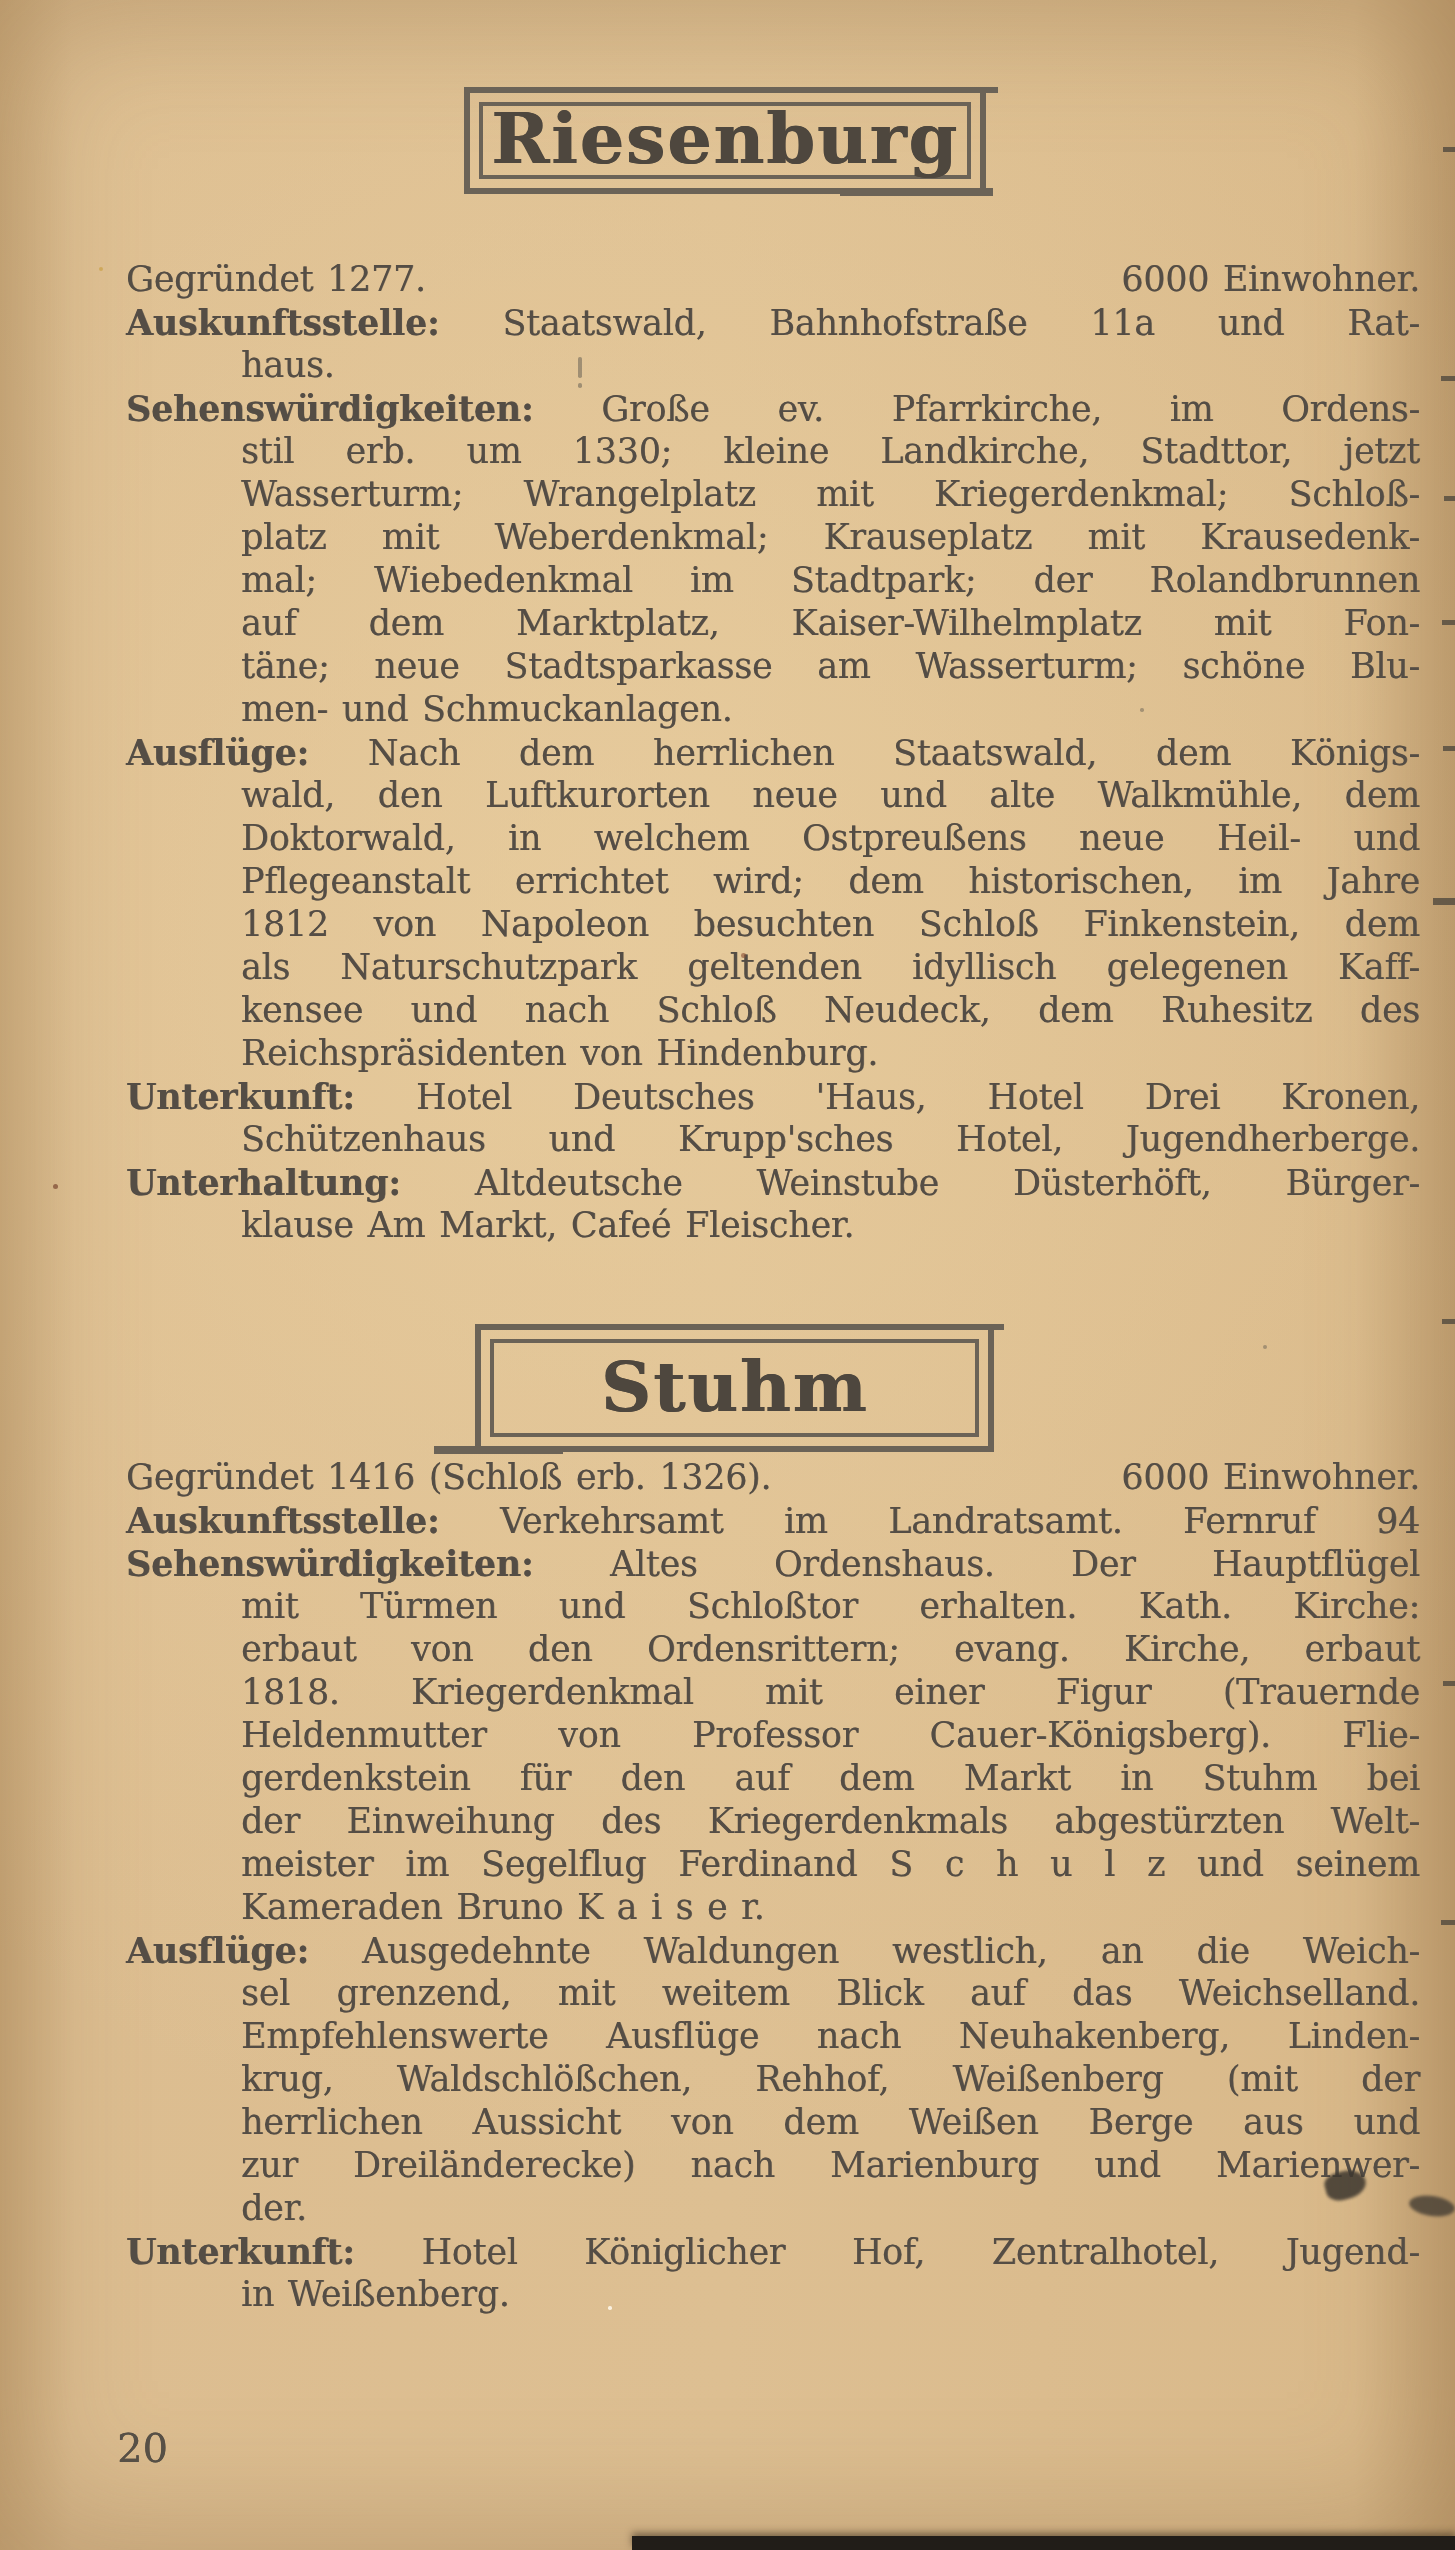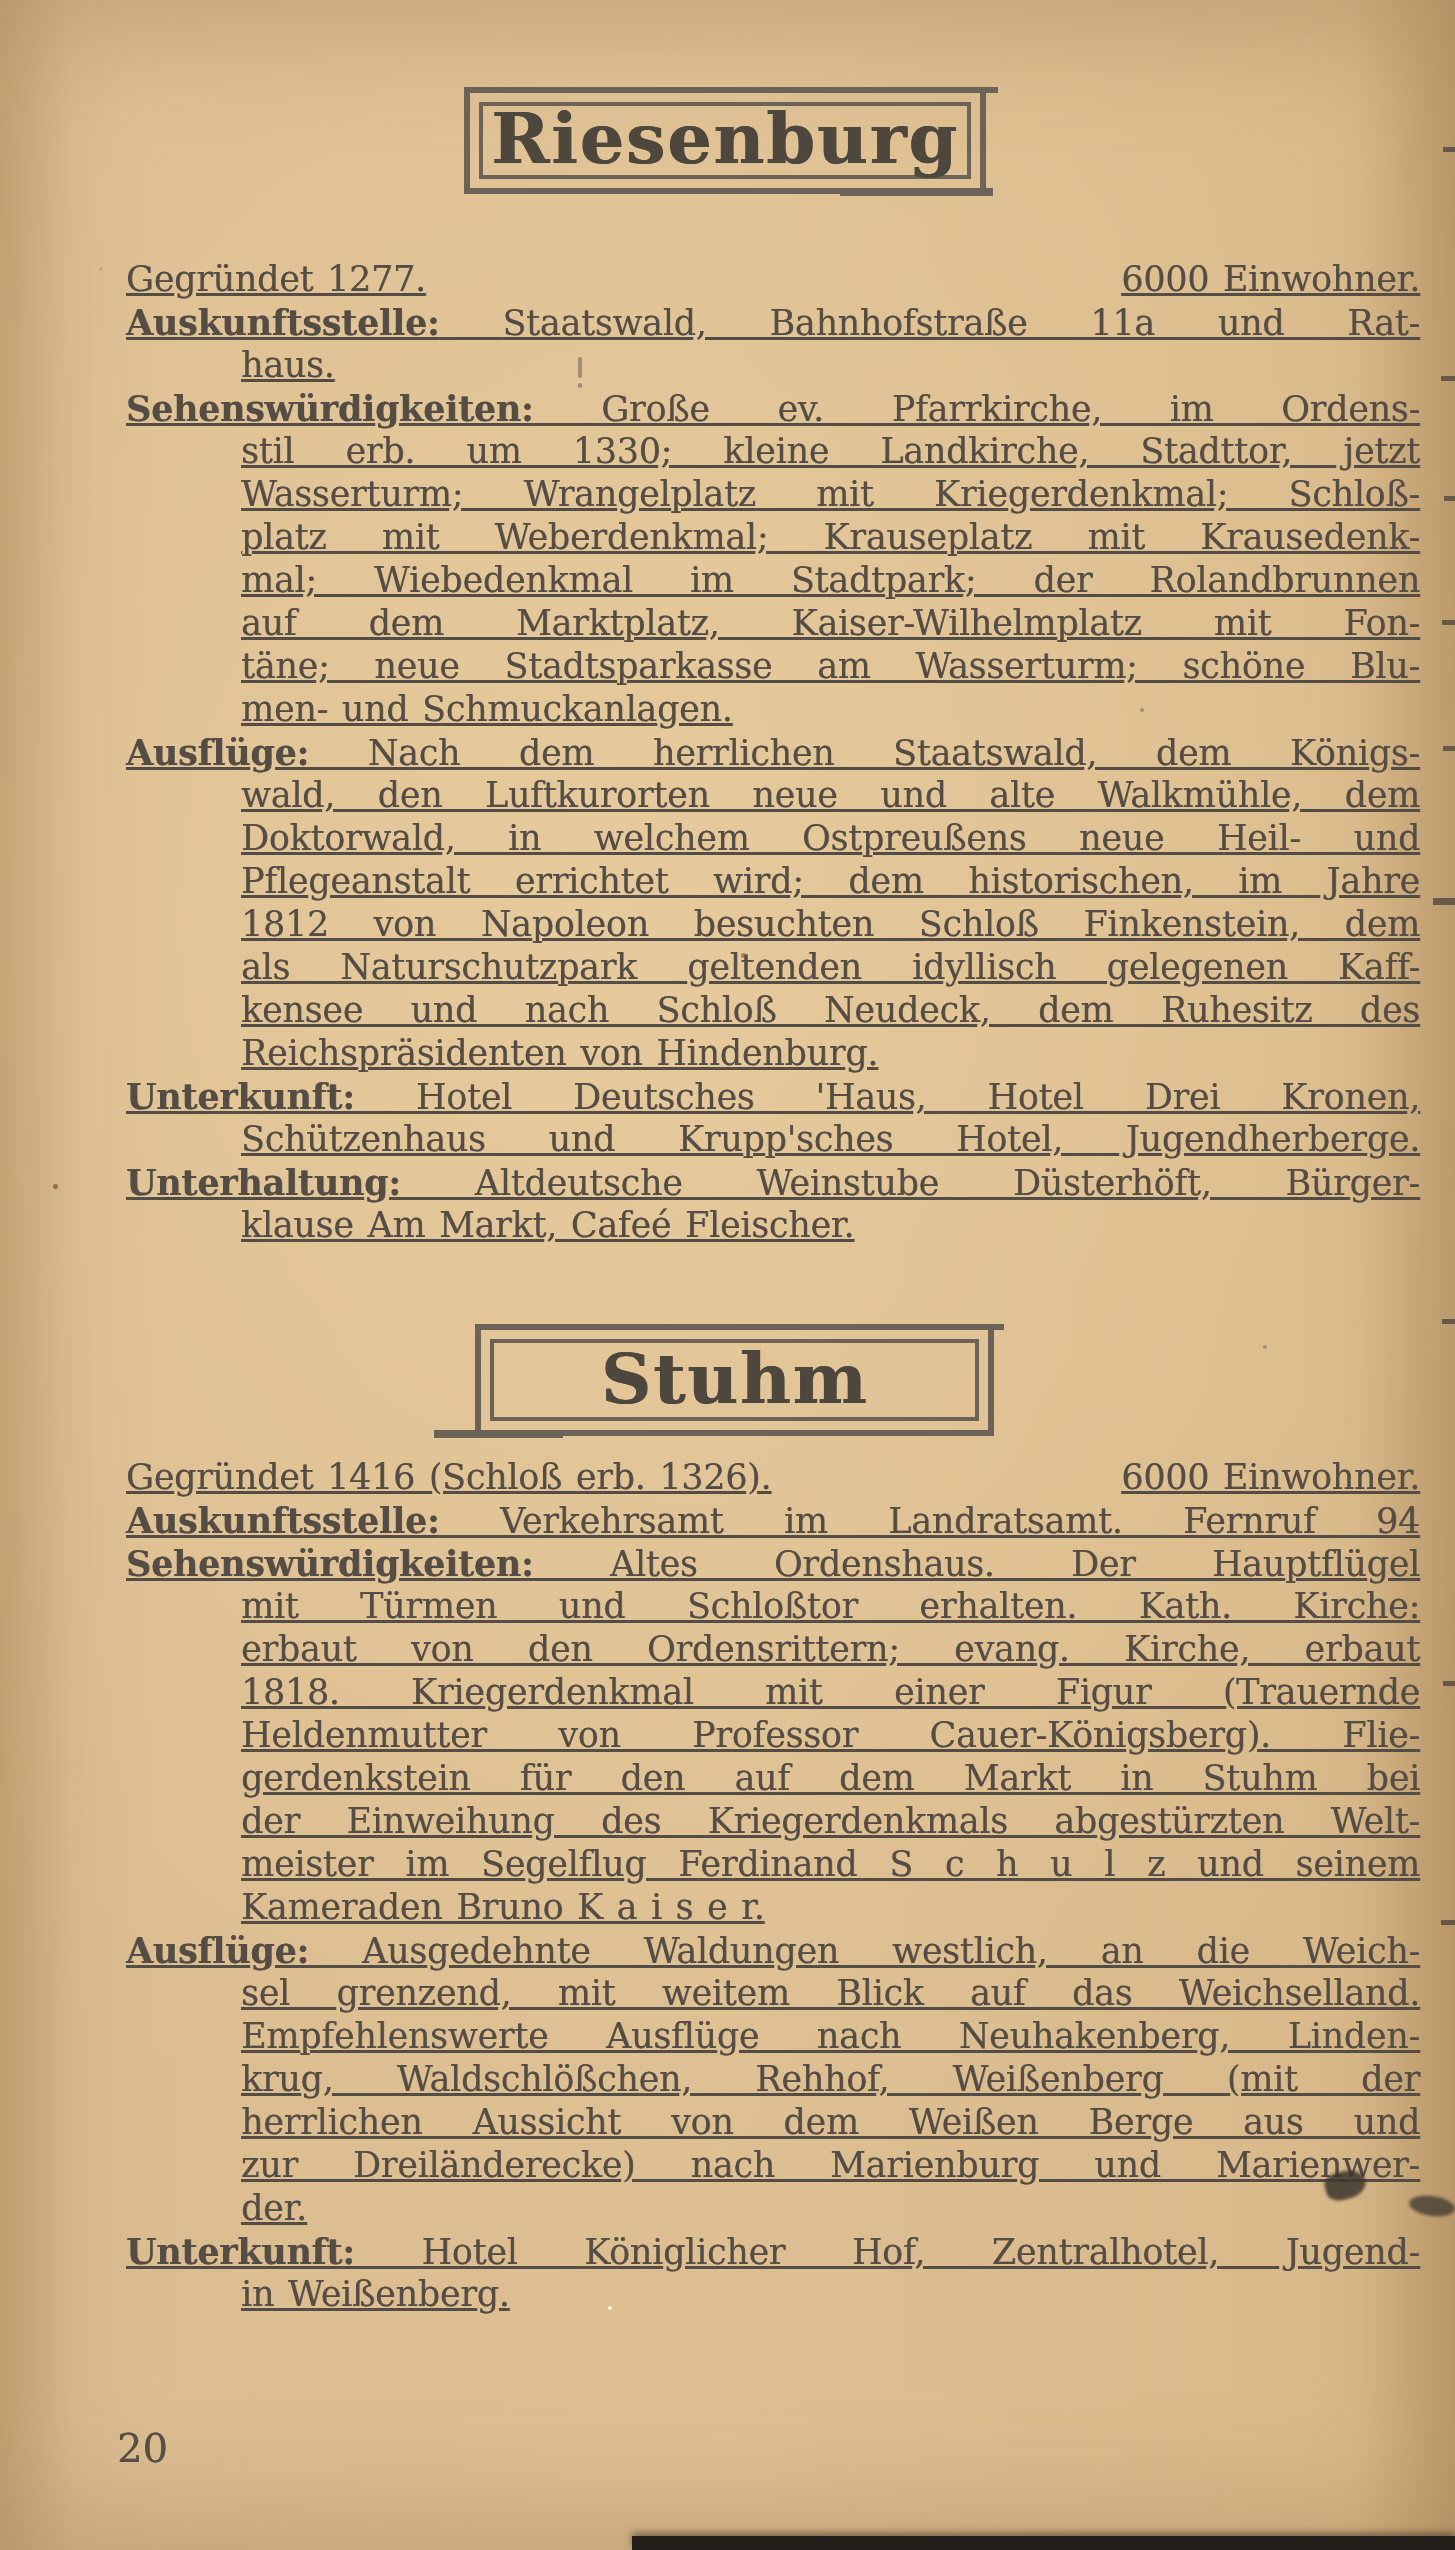--- a/index.html
+++ b/index.html
@@ -26,21 +26,21 @@
     display:flex;align-items:center;justify-content:center;
   }
   .tbox .ttl{
     font-size:70px;font-weight:700;letter-spacing:1.8px;
     color:#4e473e;text-shadow:0.7px 0 0 #4e473e;
     transform:translateY(-2.3px);
   }
   .bar{position:absolute;display:block;background:#6b6357;}
 
   
-  .section-text{position:absolute;left:126px;width:1294px;text-decoration:underline;}
+  .section-text{position:absolute;left:126px;width:1294px;}
   .line{
     height:43px;line-height:43px;font-size:35px;
     letter-spacing:-0.3px;word-spacing:2.9px;
     text-align:justify;text-align-last:justify;
     text-shadow:0.4px 0 0 rgba(84,77,69,.6);
     white-space:nowrap;
   }
   .line.noju{text-align:left;text-align-last:left;}
   .line.ind{padding-left:115px;}
   .line .lbl{font-weight:700;}
@@ -108,21 +108,21 @@
           <div class="line"><span class="lbl">Unterkunft:</span> <span>Hotel Deutsches 'Haus, Hotel Drei Kronen,</span></div>
           <div class="line ind"><span>Schützenhaus und Krupp'sches Hotel, Jugendherberge.</span></div>
         </div>
         <div>
           <div class="line"><span class="lbl">Unterhaltung:</span> <span>Altdeutsche Weinstube Düsterhöft, Bürger-</span></div>
           <div class="line ind noju"><span>klause Am Markt, Cafeé Fleischer.</span></div>
         </div>
       </div>
   </div>
 
-  <div class="tbox" style="left:475px;top:1324px;width:519px;height:112px">
+  <div class="tbox" style="left:475px;top:1324px;width:519px;height:128px">
     <i class="bar" style="top:-6.5px;right:-16.4px;width:35px;height:6.5px"></i>
     <i class="bar" style="bottom:-7.6px;left:-47px;width:129px;height:7.6px"></i>
     <div class="tinner">
       <span class="ttl">Stuhm</span>
     </div>
   </div>
 
   <div class="section-text" id="sec1" style="top:1456px">
     <div class="line founded">
       <span>Gegründet 1416 (Schloß erb. 1326).</span>

